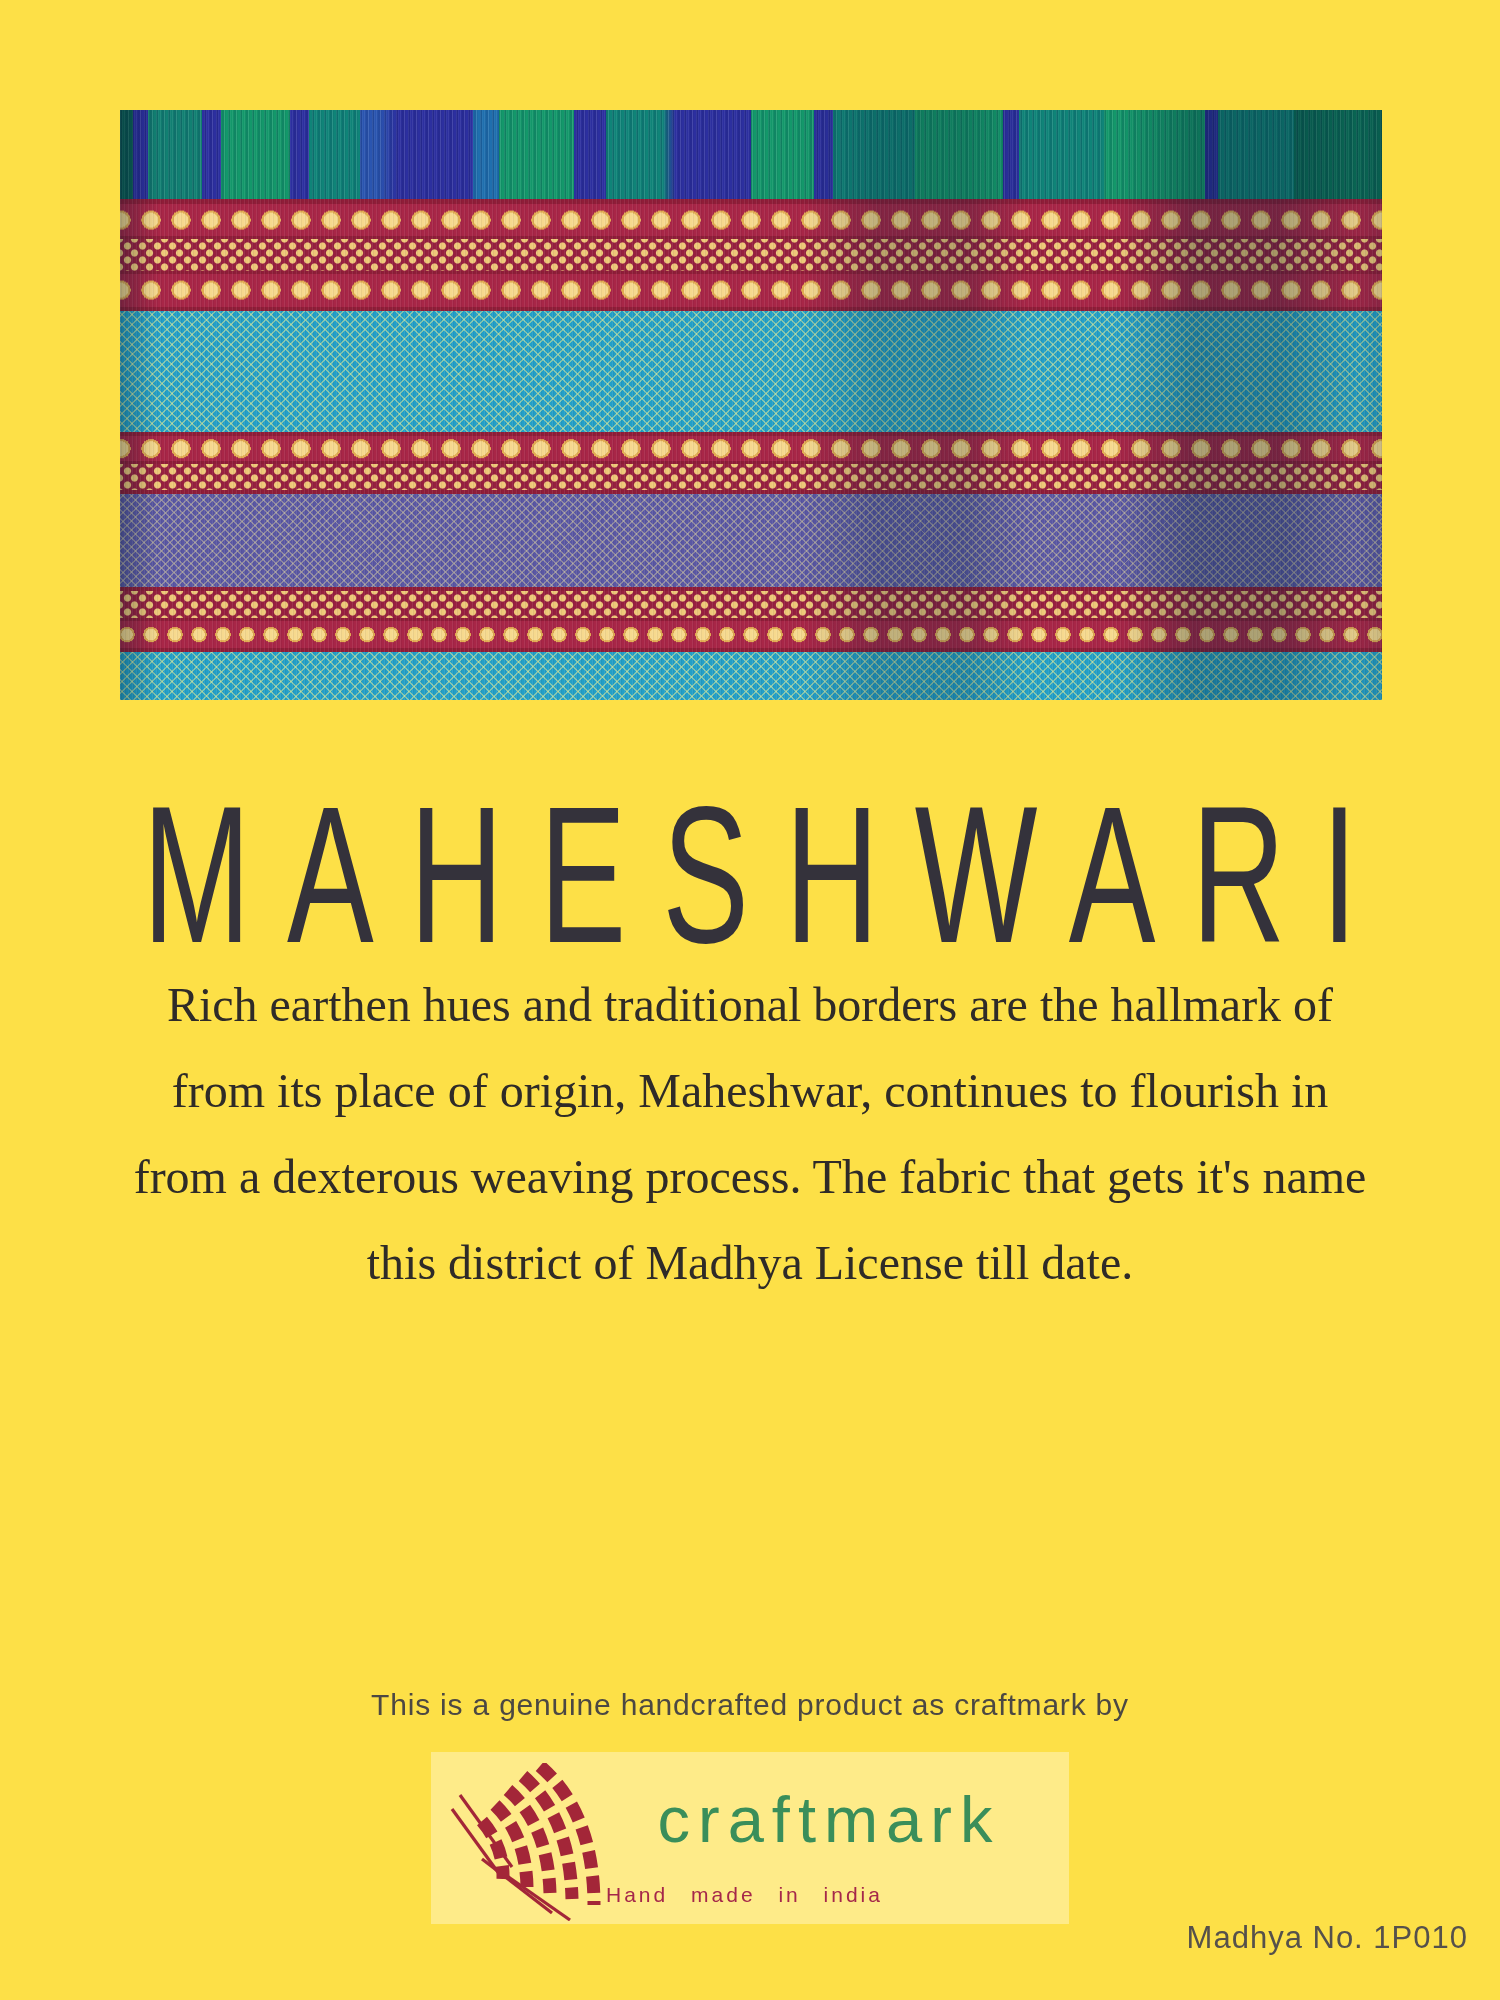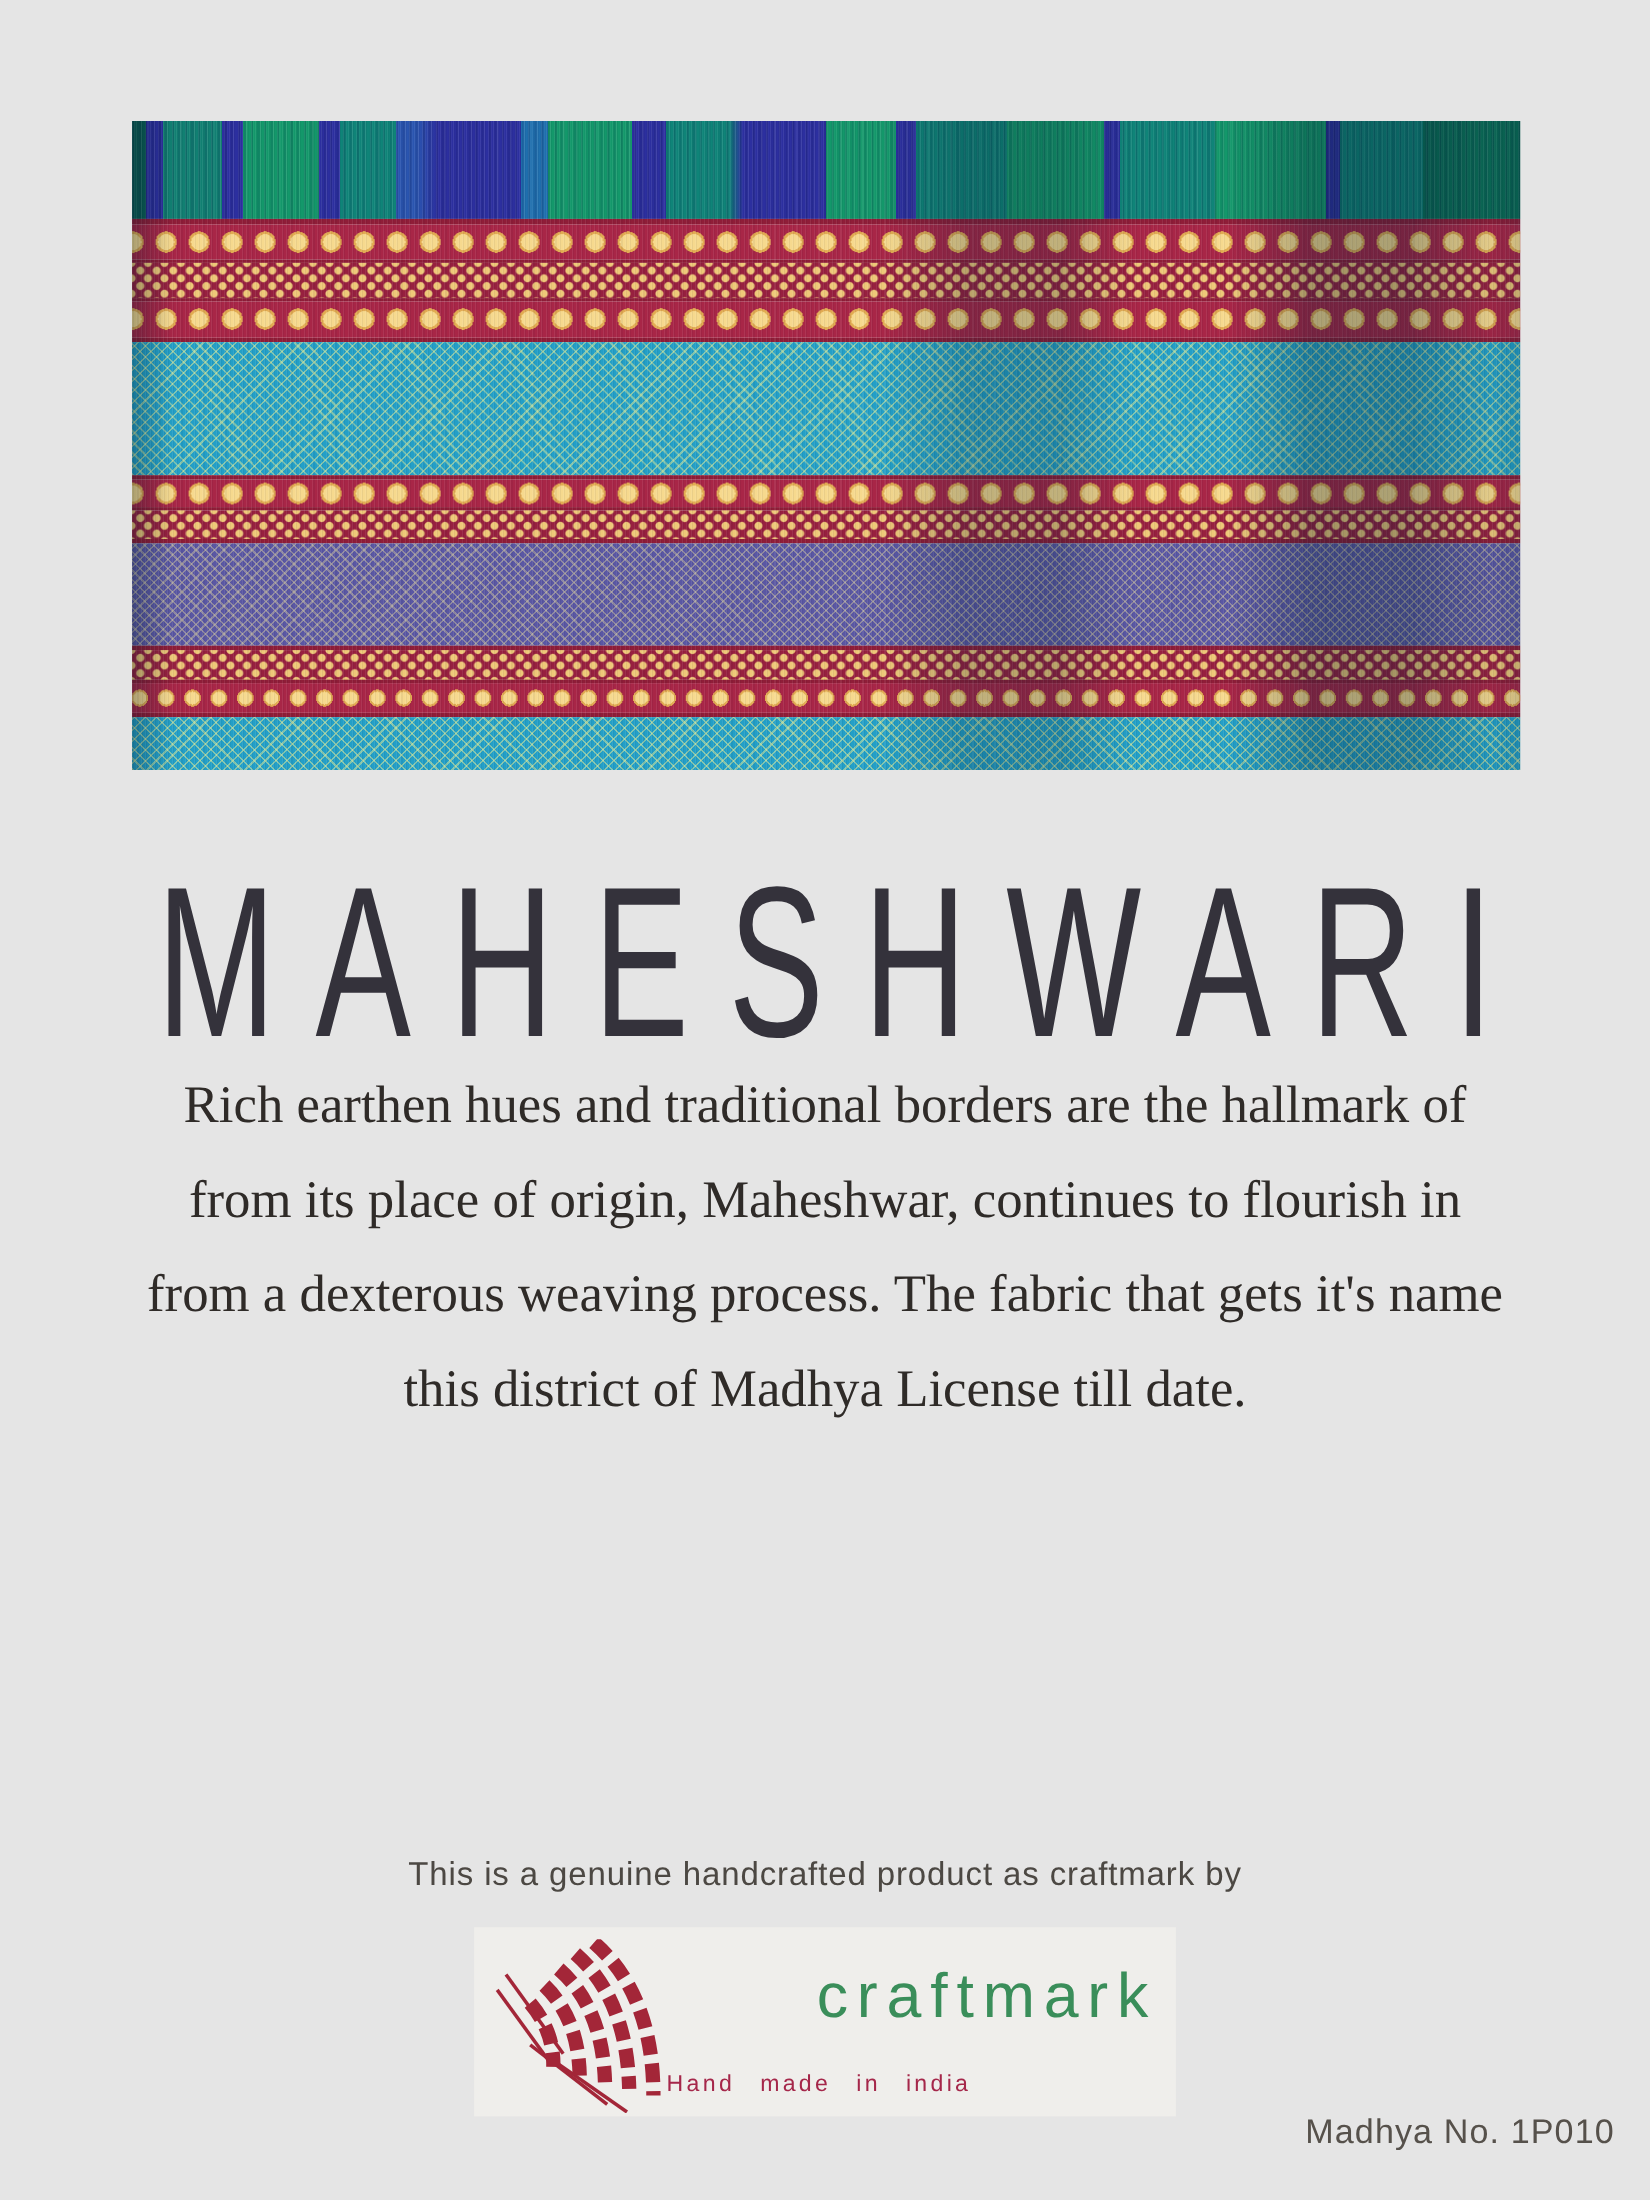--- a/index.html
+++ b/index.html
@@ -1,19 +1,19 @@
 <!DOCTYPE html>
 <html><head>
 <meta charset="utf-8">
 <style>
   html,body{margin:0;padding:0;}
   .page{
     position:relative;
     width:1500px;height:2000px;
-    background:#e5e5e5;
+    background:#fde047;
     overflow:hidden;
     font-family:"Liberation Sans", sans-serif;
   }
 
   
   .fabric{
     position:absolute;left:120px;top:110px;width:1262px;height:590px;
     display:flex;flex-direction:column;
   }
   .fabric .shade{
@@ -99,22 +99,22 @@
   }
 
   
   .logo-bg{
     position:absolute;left:431px;top:1752px;width:638px;height:172px;
     background:rgba(255,252,244,.38);
   }
   .logo-icon{position:absolute;left:448px;top:1763px;}
   .wordmark{
     position:absolute;left:606px;top:1782px;width:446px;
-    font-size:57px;letter-spacing:8px;color:#3a8e5a;font-weight:400;
-    text-align:right;white-space:nowrap;
+    font-size:65px;letter-spacing:8px;color:#3a8e5a;font-weight:400;
+    text-align:center;white-space:nowrap;
   }
   .tagline{
     position:absolute;left:606px;top:1883px;width:446px;
     font-size:21px;letter-spacing:3px;word-spacing:14px;
     color:#a5274a;text-align:left;white-space:nowrap;
   }
 
   
   .license{
     position:absolute;right:32px;top:1920px;

